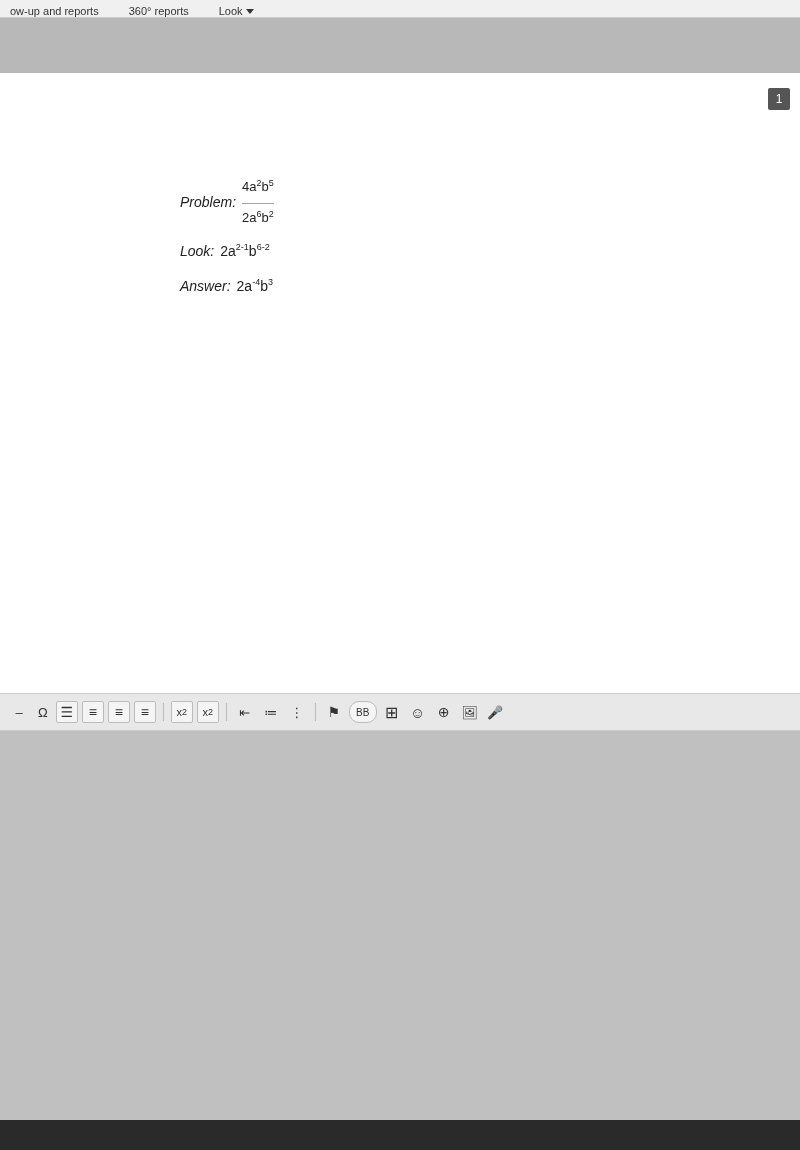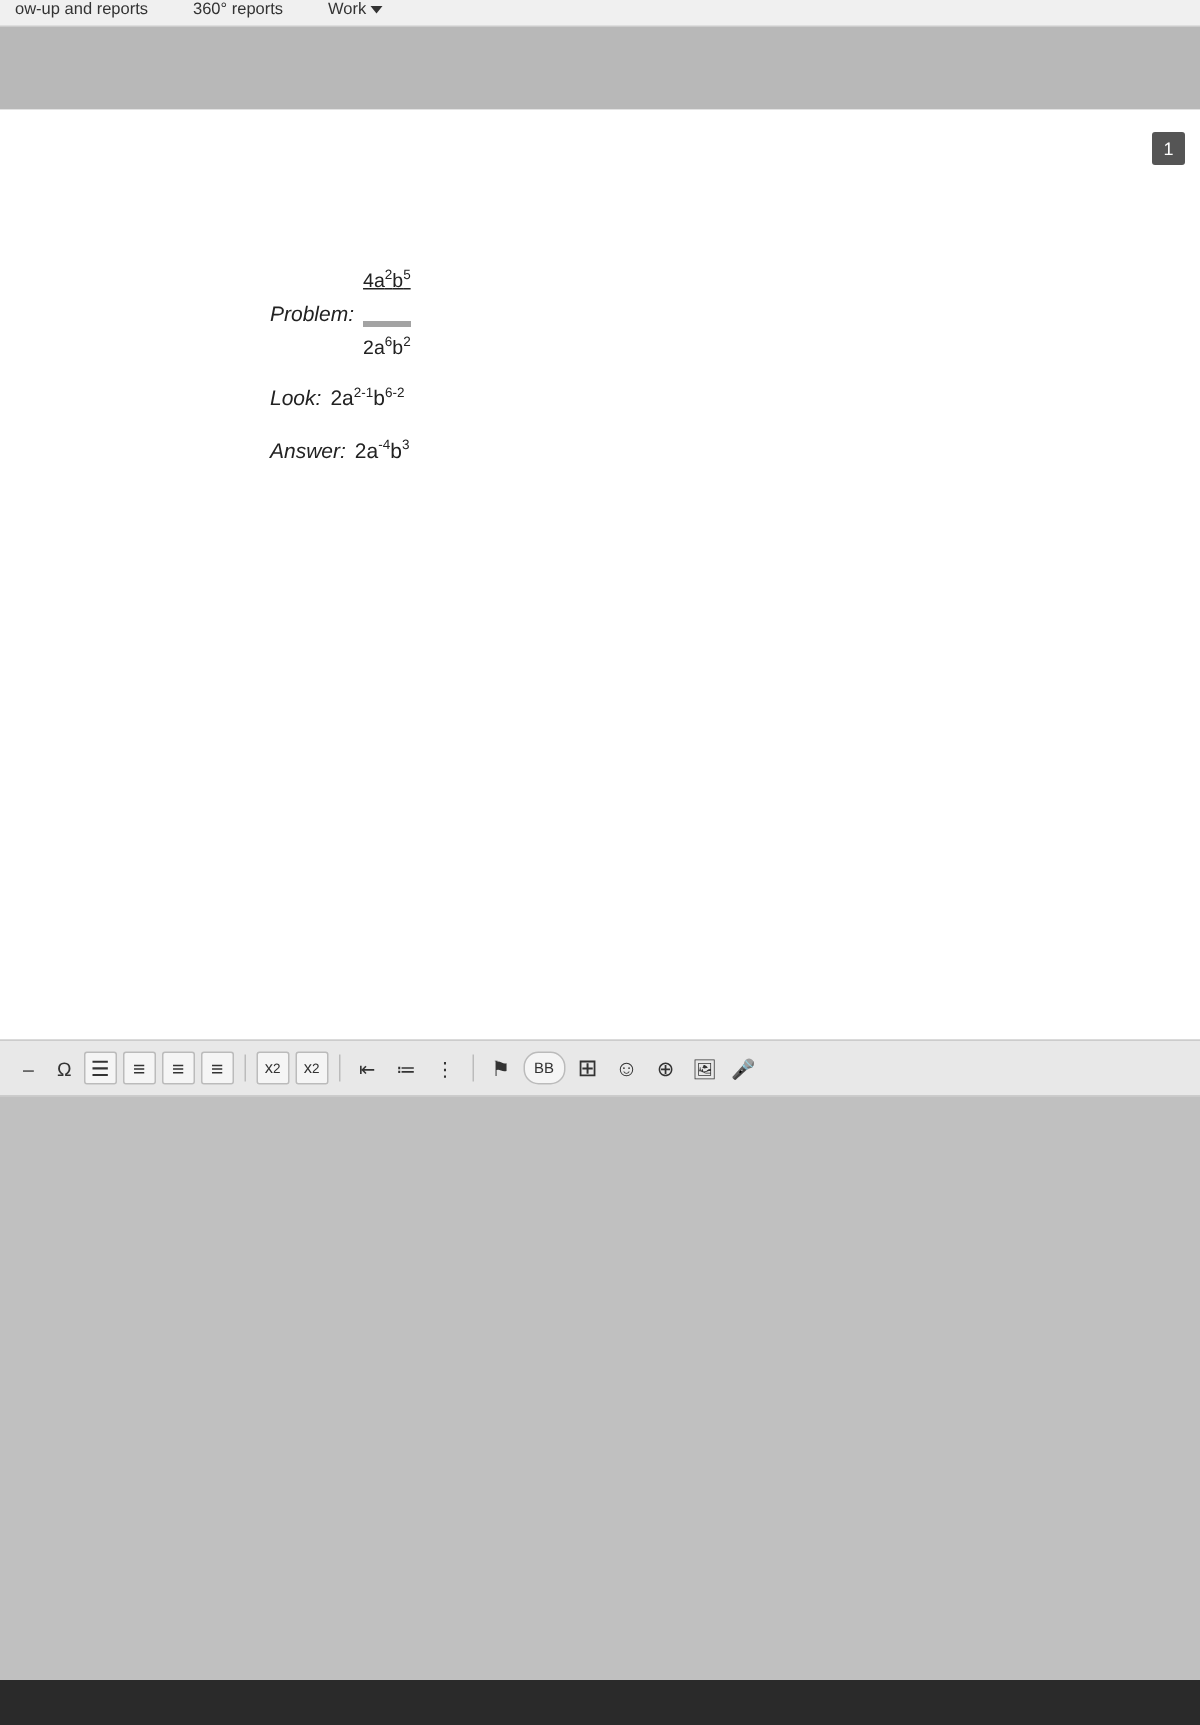--- a/index.html
+++ b/index.html
@@ -14,21 +14,21 @@
 
     
     .top-nav {
       position: absolute;
       top: 0;
       left: 0;
       width: 800px;
       height: 18px;
       background: #f0f0f0;
       display: flex;
-      align-items: flex-start;
+      align-items: flex-end;
       padding: 0 10px;
       border-bottom: 1px solid #ccc;
     }
     .top-nav-item {
       font-size: 11px;
       color: #333;
       margin-right: 30px;
       cursor: pointer;
     }
     .top-nav-more {
@@ -112,24 +112,23 @@
       margin-bottom: 4px;
     }
 
     .fraction {
       display: inline-flex;
       flex-direction: column;
       align-items: center;
       font-size: 13px;
     }
     .fraction .numerator {
-      border-bottom: 4px solid #a3a3a3;
-      padding-bottom: 12px;
-      font-size: 13px;
-      text-decoration: underline;
+      border-bottom: 1px solid #a3a3a3;
+      padding-bottom: 1px;
+      font-size: 13px;
     }
     .fraction .denominator {
       font-size: 13px;
     }
 
     sup {
       font-size: 9px;
       vertical-align: super;
     }
     sub {
@@ -217,21 +216,21 @@
       background: #2a2a2a;
     }
   </style>
 </head>
 <body>
 
 <div class="top-nav">
   <span class="top-nav-item">ow-up and reports</span>
   <span class="top-nav-item">360° reports</span>
   <span class="top-nav-more">
-    <span>Work</span>
+    <span>Look</span>
     <span class="chevron-down"></span>
   </span>
 </div>
 
 <div class="header-band"></div>
 
 <div class="content-area">
 
   <div class="page-badge">1</div>
 

